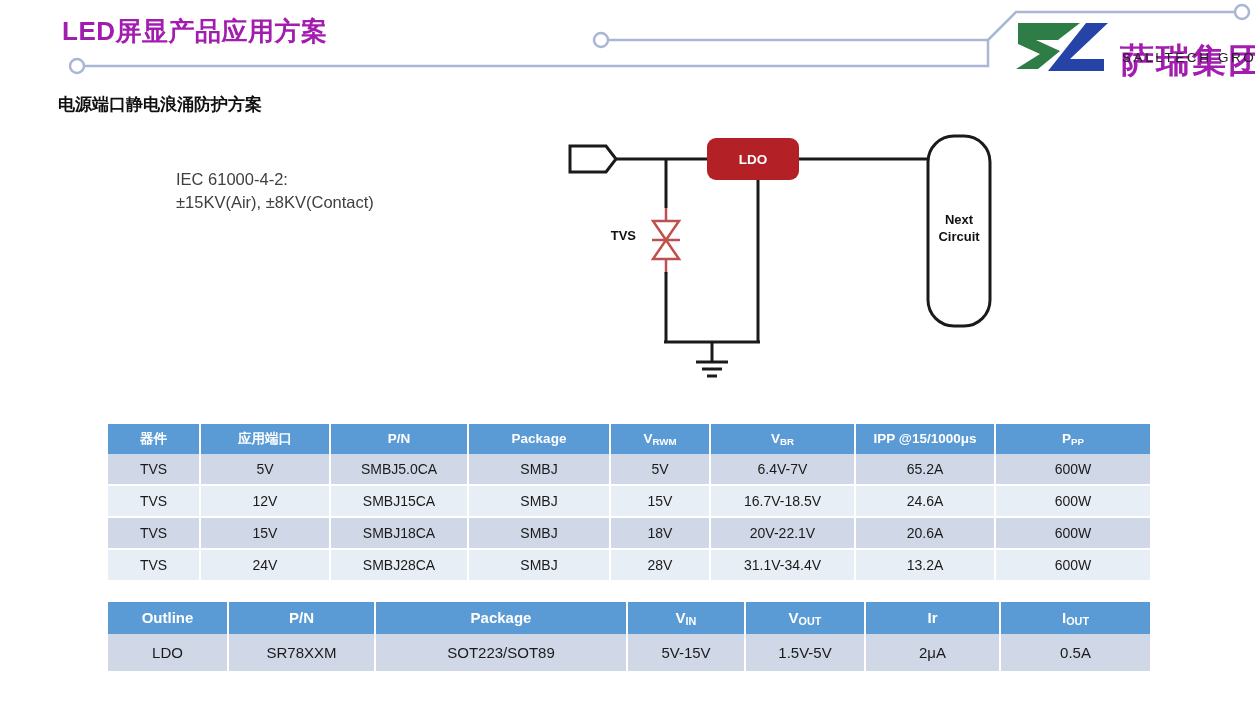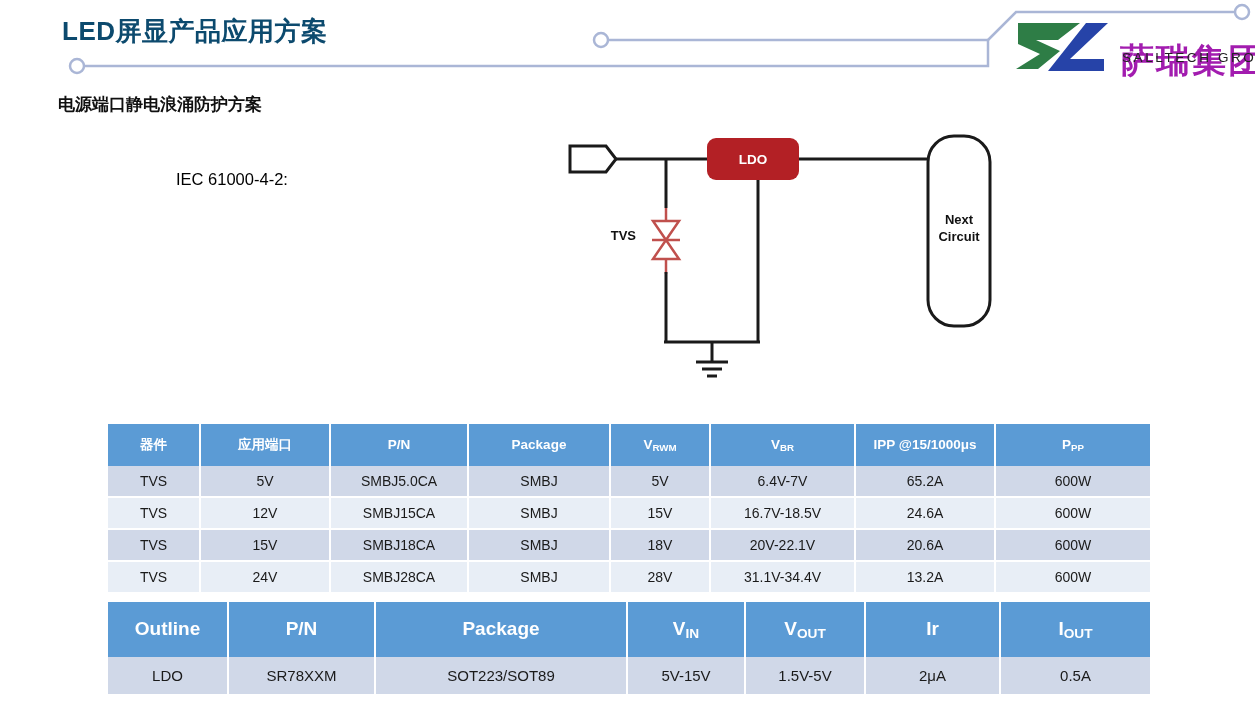--- a/index.html
+++ b/index.html
@@ -15,21 +15,21 @@
     overflow: hidden;
   }
 
   
   #slide-title {
     position: absolute;
     left: 62px;
     top: 14px;
     font-size: 26px;
     font-weight: bold;
-    color: #0c4a6e;
+    color: #a21caf;
     letter-spacing: 0.5px;
     white-space: nowrap;
   }
   #header-deco {
     position: absolute;
     left: 0;
     top: 0;
     width: 1255px;
     height: 90px;
     pointer-events: none;
@@ -75,21 +75,21 @@
     letter-spacing: 2.6px;
     white-space: nowrap;
   }
 
   
   #spec-text {
     position: absolute;
     left: 176px;
     top: 168px;
     font-size: 16.5px;
-    color: #000000;
+    color: #404040;
     line-height: 1.42;
     white-space: nowrap;
   }
   #spec-text .grp { margin-bottom: 16px; }
   #spec-text .grp:last-child { margin-bottom: 0; }
 
   
   #circuit {
     position: absolute;
     left: 548px;
@@ -106,41 +106,41 @@
     border-collapse: collapse;
     table-layout: fixed;
   }
   table.spec-table th {
     background: #5b9bd5;
     color: #ffffff;
     font-size: 13.5px;
     font-weight: bold;
     text-align: center;
     border-right: 2px solid #ffffff;
-    padding: 6px;
+    padding: 0;
   }
   table.spec-table th:last-child { border-right: none; }
   table.spec-table td {
     font-size: 14px;
     color: #1a1a1a;
     text-align: center;
     border-right: 2px solid #ffffff;
     border-bottom: 2px solid #ffffff;
     padding: 0;
   }
   table.spec-table td:last-child { border-right: none; }
   table.spec-table tbody tr.odd td { background: #d0d8e8; }
   table.spec-table tbody tr.even td { background: #e8eef6; }
 
   #table-tvs { left: 108px; top: 424px; width: 1042px; }
   #table-tvs th { height: 30px; }
   #table-tvs td { height: 30px; }
 
   #table-ldo { left: 108px; top: 602px; width: 1042px; }
-  #table-ldo th { height: 43px; font-size: 19px; }
+  #table-ldo th { height: 32px; font-size: 15px; }
   #table-ldo td { height: 37px; font-size: 15px; }
 
   sub { font-size: 0.72em; vertical-align: -0.22em; }
 </style>
 </head>
 <body>
 
 <div id="slide-title">LED屏显产品应用方案</div>
 
 <svg id="header-deco" viewBox="0 0 1255 90" width="1255" height="90">
@@ -164,20 +164,21 @@
 
     <path d="M72,2 L94,2 L56,38 L90,38 L90,50 L34,50 Z" fill="#2643a8"></path>
   </svg>
   <div id="logo-cn">萨瑞集团</div>
   <div id="logo-en">SALLTECH GROUP</div>
 </div>
 
 <div id="spec-text">
   <div class="grp">
     <div>IEC 61000-4-2:</div>
+    <div>±15KV(Air), ±8KV(Contact)</div>
   </div>
 </div>
 
 <svg id="circuit" width="470" height="260" viewBox="0 0 470 260">
 
   <path d="M22,18 L58,18 L68,31 L58,44 L22,44 Z" fill="#ffffff" stroke="#1a1a1a" stroke-width="3"></path>
 
   <line x1="68" y1="31" x2="160" y2="31" stroke="#1a1a1a" stroke-width="3"></line>
 
   <line x1="118" y1="31" x2="118" y2="80" stroke="#1a1a1a" stroke-width="3"></line>

